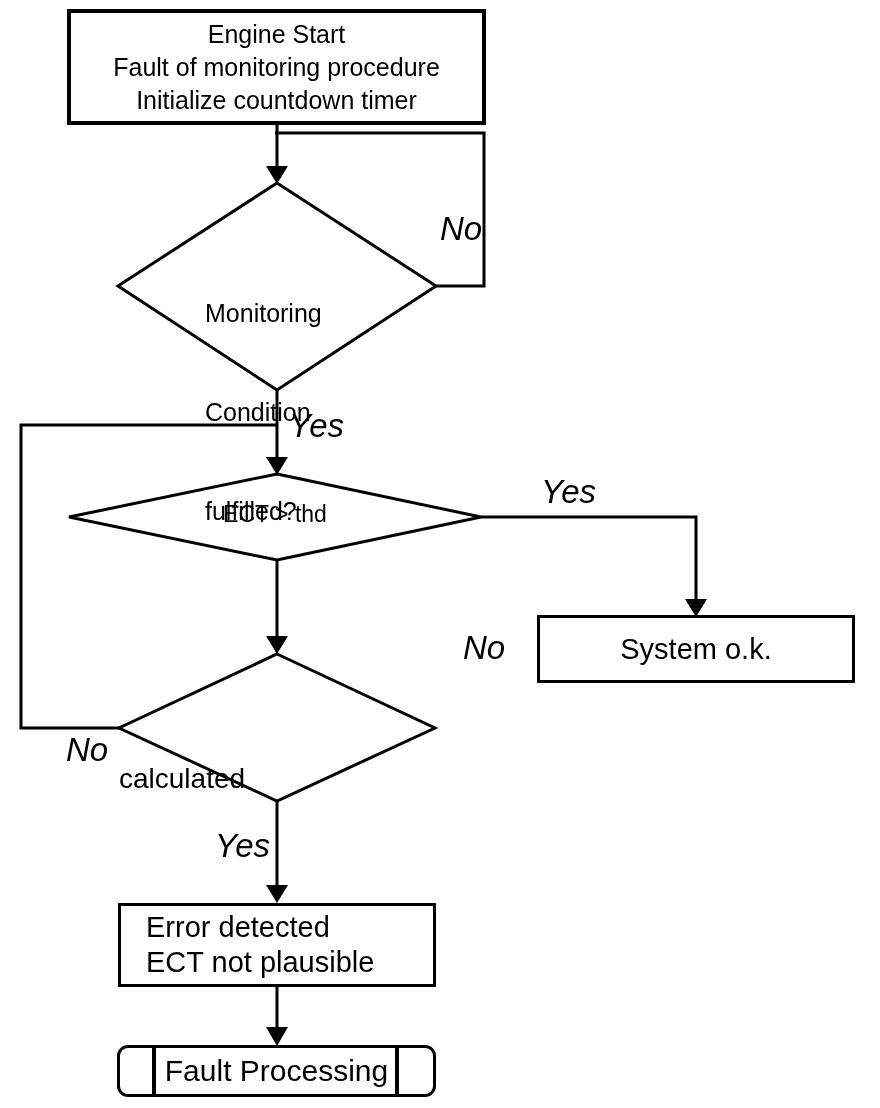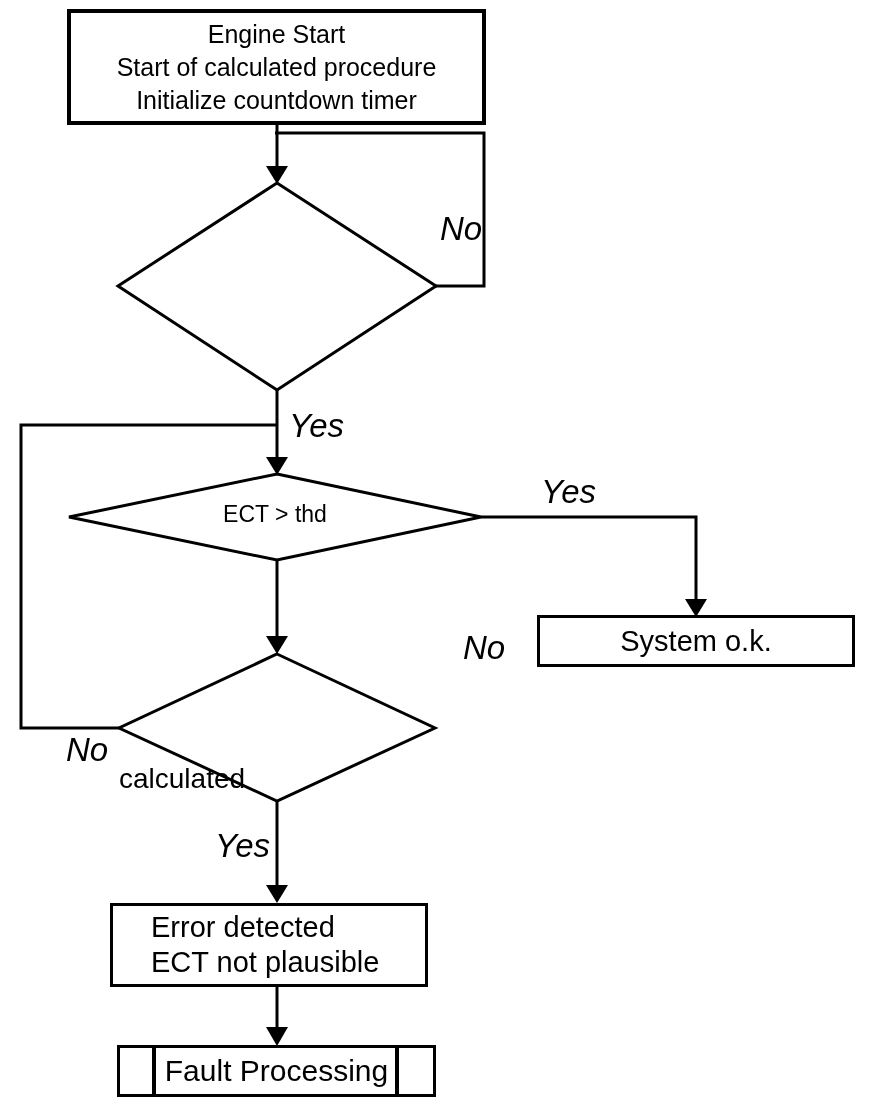--- a/index.html
+++ b/index.html
@@ -18,23 +18,23 @@
   svg.connectors { position: absolute; left: 0; top: 0; }
   .node {
     position: absolute;
     background: #ffffff;
     border: 3px solid #000000;
     display: flex; flex-direction: column;
     align-items: center; justify-content: center;
     text-align: left;
   }
   .node-engine   { left: 67px;  top: 9px;    width: 419px; height: 116px; border-width: 4px; font-size: 25px; line-height: 33px; }
-  .node-system   { left: 537px; top: 615px;  width: 318px; height: 52px;  font-size: 29px; }
-  .node-error    { left: 110px; top: 903px;  width: 318px; height: 84px;  align-items: flex-start; text-align: left; padding-left: 38px; font-size: 29px; line-height: 35px; }
-  .node-fault    { left: 117px; top: 1045px; width: 319px; height: 52px;  font-size: 30px; }
+  .node-system   { left: 537px; top: 615px;  width: 318px; height: 68px;  font-size: 29px; }
+  .node-error    { left: 118px; top: 903px;  width: 318px; height: 84px;  align-items: flex-start; text-align: left; padding-left: 25px; font-size: 29px; line-height: 35px; }
+  .node-fault    { left: 117px; top: 1045px; width: 319px; height: 52px;  font-size: 30px; border-radius: 11px; }
   .fault-bar {
     position: absolute; top: 0; bottom: 0; width: 4px; background: #000000;
   }
   .fault-bar.left  { left: 32px; }
   .fault-bar.right { left: 275px; }
   .dtext { position: absolute; white-space: pre; }
   .dtext-1 { left: 205px; top: 231px; font-size: 25px; line-height: 33px; text-align: left; }
   .dtext-2 { left: 69px;  top: 500px; width: 412px; font-size: 23px; line-height: 29px; text-align: center; }
   .dtext-3 { left: 119px; top: 694px; width: 316px; font-size: 28px; line-height: 34px; text-align: left; }
   .edge-label {
@@ -77,24 +77,29 @@
     <polygon points="266,166 288,166 277,184" fill="#000"></polygon>
     <polygon points="266,457 288,457 277,475" fill="#000"></polygon>
     <polygon points="266,636 288,636 277,654" fill="#000"></polygon>
     <polygon points="685,599 707,599 696,617" fill="#000"></polygon>
     <polygon points="266,885 288,885 277,903" fill="#000"></polygon>
     <polygon points="266,1027 288,1027 277,1046" fill="#000"></polygon>
   </svg>
 
   <div class="node node-engine">
     <div>Engine Start</div>
-    <div>Start of calculated procedure</div>
+    <div>Fault of monitoring procedure</div>
     <div>Initialize countdown timer</div>
   </div>
 
+  <div class="dtext dtext-1">
+    <div>Monitoring</div>
+    <div>Condition</div>
+    <div>fulfilled?</div>
+  </div>
 
   <div class="dtext dtext-2">ECT &gt; thd</div>
 
   <div class="node node-system">
     <div>System o.k.</div>
   </div>
 
   <div class="dtext dtext-3">
     <div>calculated</div>
   </div>

